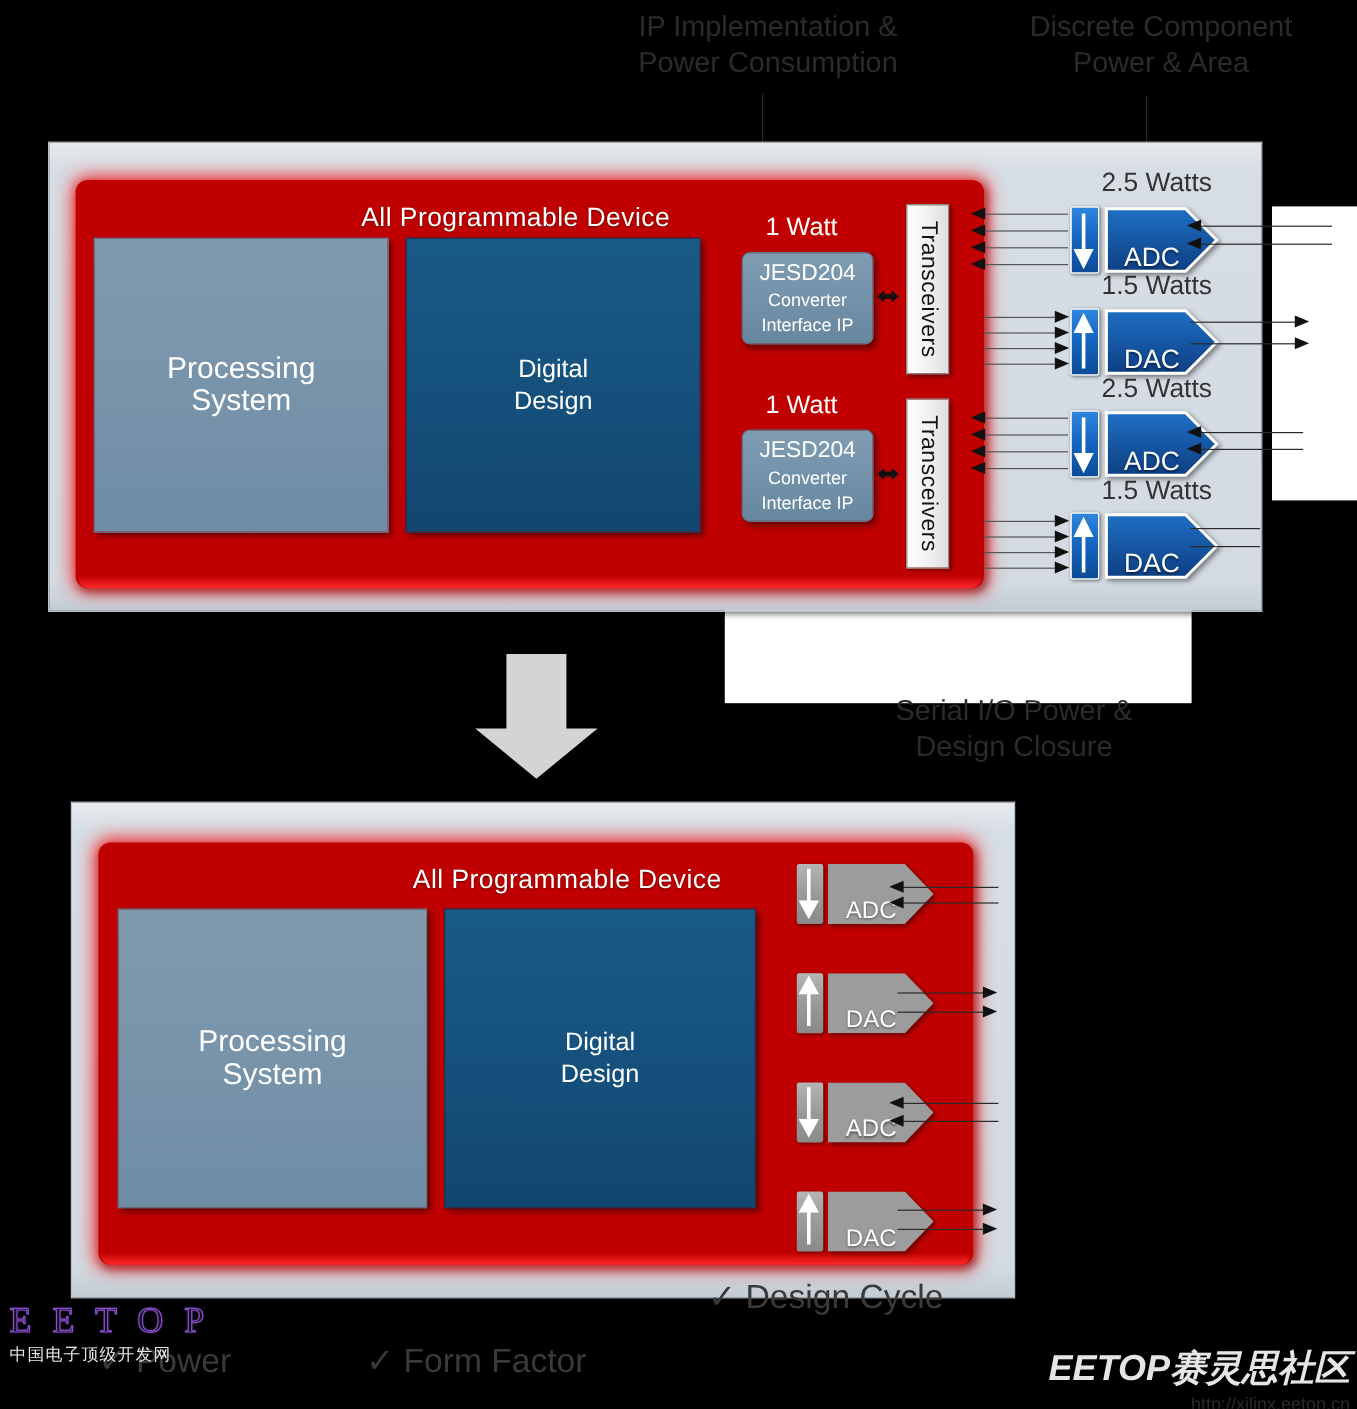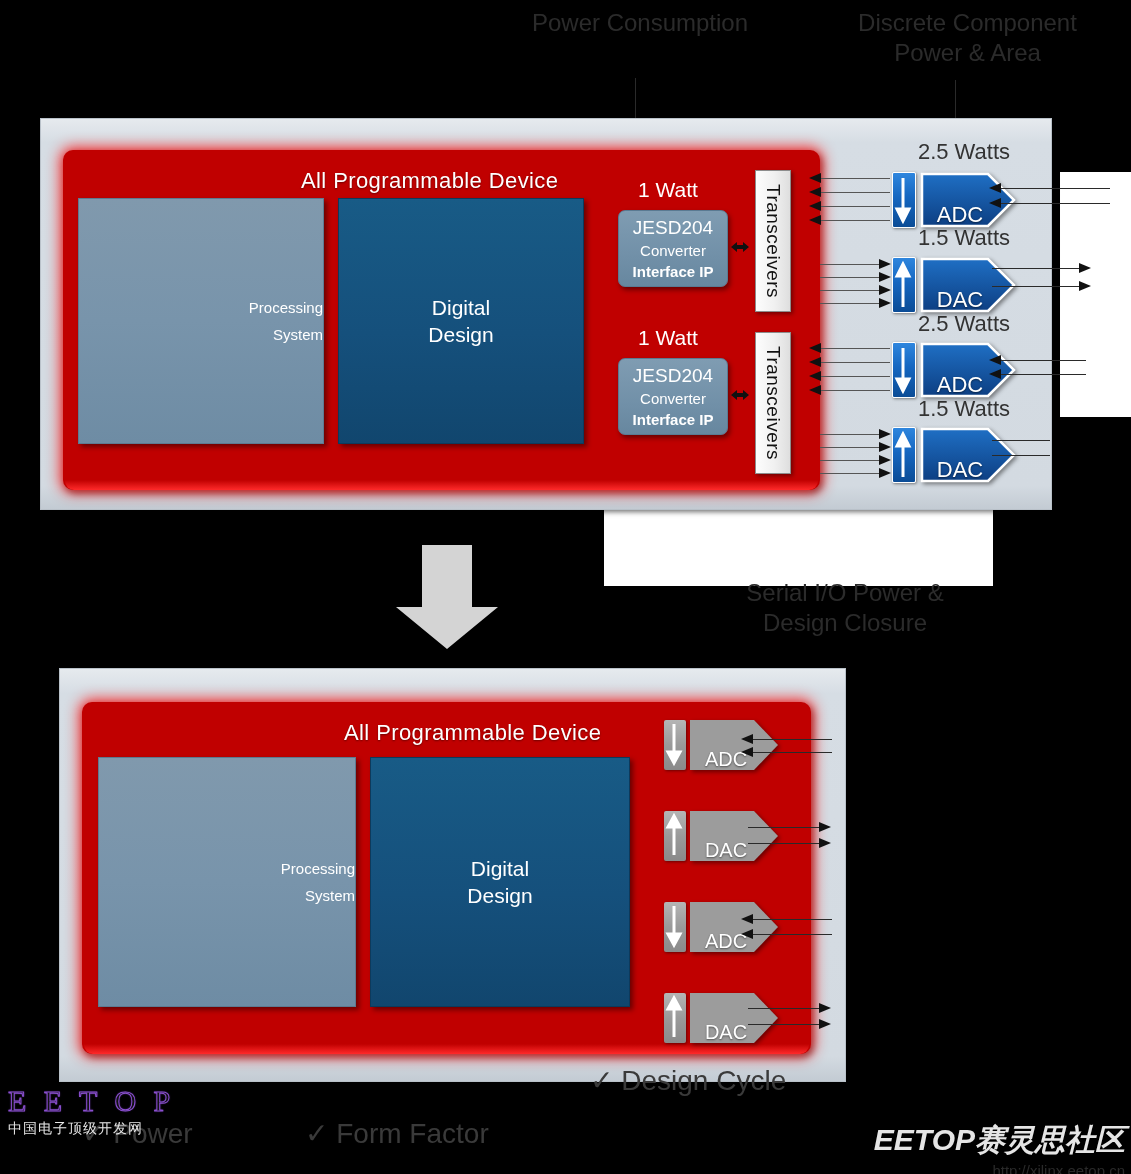--- a/index.html
+++ b/index.html
@@ -30,39 +30,38 @@
     background:linear-gradient(180deg,rgba(255,0,0,0) 0%,#ff2a2a 100%);
     border-radius:0 0 9px 9px;pointer-events:none;
   }
   .red-title{
     position:absolute;color:#fff;font-size:22px;letter-spacing:.4px;
     text-shadow:0 1px 2px rgba(0,0,0,.45);
   }
 
   .ps-block{
     background:linear-gradient(180deg,#8099ad 0%,#7894ab 50%,#6e8ca4 100%);
-    border:1px solid #5d7a91;color:#fff;font-size:15px;line-height:27px;
+    border:1px solid #5d7a91;color:#fff;font-size:25px;line-height:27px;
     box-shadow:3px 3px 5px rgba(0,0,0,.45);
-    align-items:flex-end;
   }
   .dd-block{
     background:linear-gradient(180deg,#185b86 0%,#15507c 55%,#11466e 100%);
     border:1px solid #0d3a5c;color:#fff;font-size:21px;line-height:27px;
     box-shadow:3px 3px 5px rgba(0,0,0,.45);
   }
 
   .ip-block{
     background:linear-gradient(180deg,#7f9cb2 0%,#7190a8 60%,#67879f 100%);
     border:1px solid #5a7a92;border-radius:7px;color:#fff;
     box-shadow:2px 3px 5px rgba(0,0,0,.45);
     display:flex;flex-direction:column;align-items:center;justify-content:center;
   }
   .ip-line1{font-size:19px;line-height:24px;}
   .ip-line2{font-size:15px;line-height:21px;}
-  .ip-line3{font-size:15px;line-height:21px;font-weight:bold;}
+  .ip-line3{font-size:15px;line-height:21px;}
 
   .watt-label{position:absolute;color:#fff;font-size:21px;}
   .watts-dark{position:absolute;color:#333;font-size:22px;text-align:right;}
 
   .trx{
     background:linear-gradient(90deg,#fdfdfd 0%,#f0f0f0 55%,#dedede 100%);
     border:1px solid #8d8d8d;box-shadow:2px 2px 4px rgba(0,0,0,.4);
     display:flex;align-items:center;justify-content:center;
   }
   .trx span{
@@ -109,20 +108,21 @@
   }
   .wm-left .cn{font-size:14px;color:#e8e8e8;letter-spacing:1px;margin-top:2px;}
   .wm-right{position:absolute;right:6px;top:1120px;text-align:right;}
   .wm-right .r1{font-size:30px;font-weight:bold;color:#e5e5e5;letter-spacing:0px;font-style:italic;}
   .wm-right .r2{font-size:15px;color:#2a2a2a;margin-top:1px;}
 </style>
 </head>
 <body>
 
 <div class="abs top-label" style="left:500px;top:8px;width:280px;">
+  <div>IP Implementation &amp;</div>
   <div>Power Consumption</div>
 </div>
 <div class="abs top-label" style="left:830px;top:8px;width:275px;">
   <div>Discrete Component</div>
   <div>Power &amp; Area</div>
 </div>
 
 <div class="vcall" style="left:635px;top:78px;height:112px;"></div>
 <div class="vcall" style="left:955px;top:80px;height:45px;"></div>
 <div class="vcall" style="left:850px;top:505px;height:78px;"></div>

